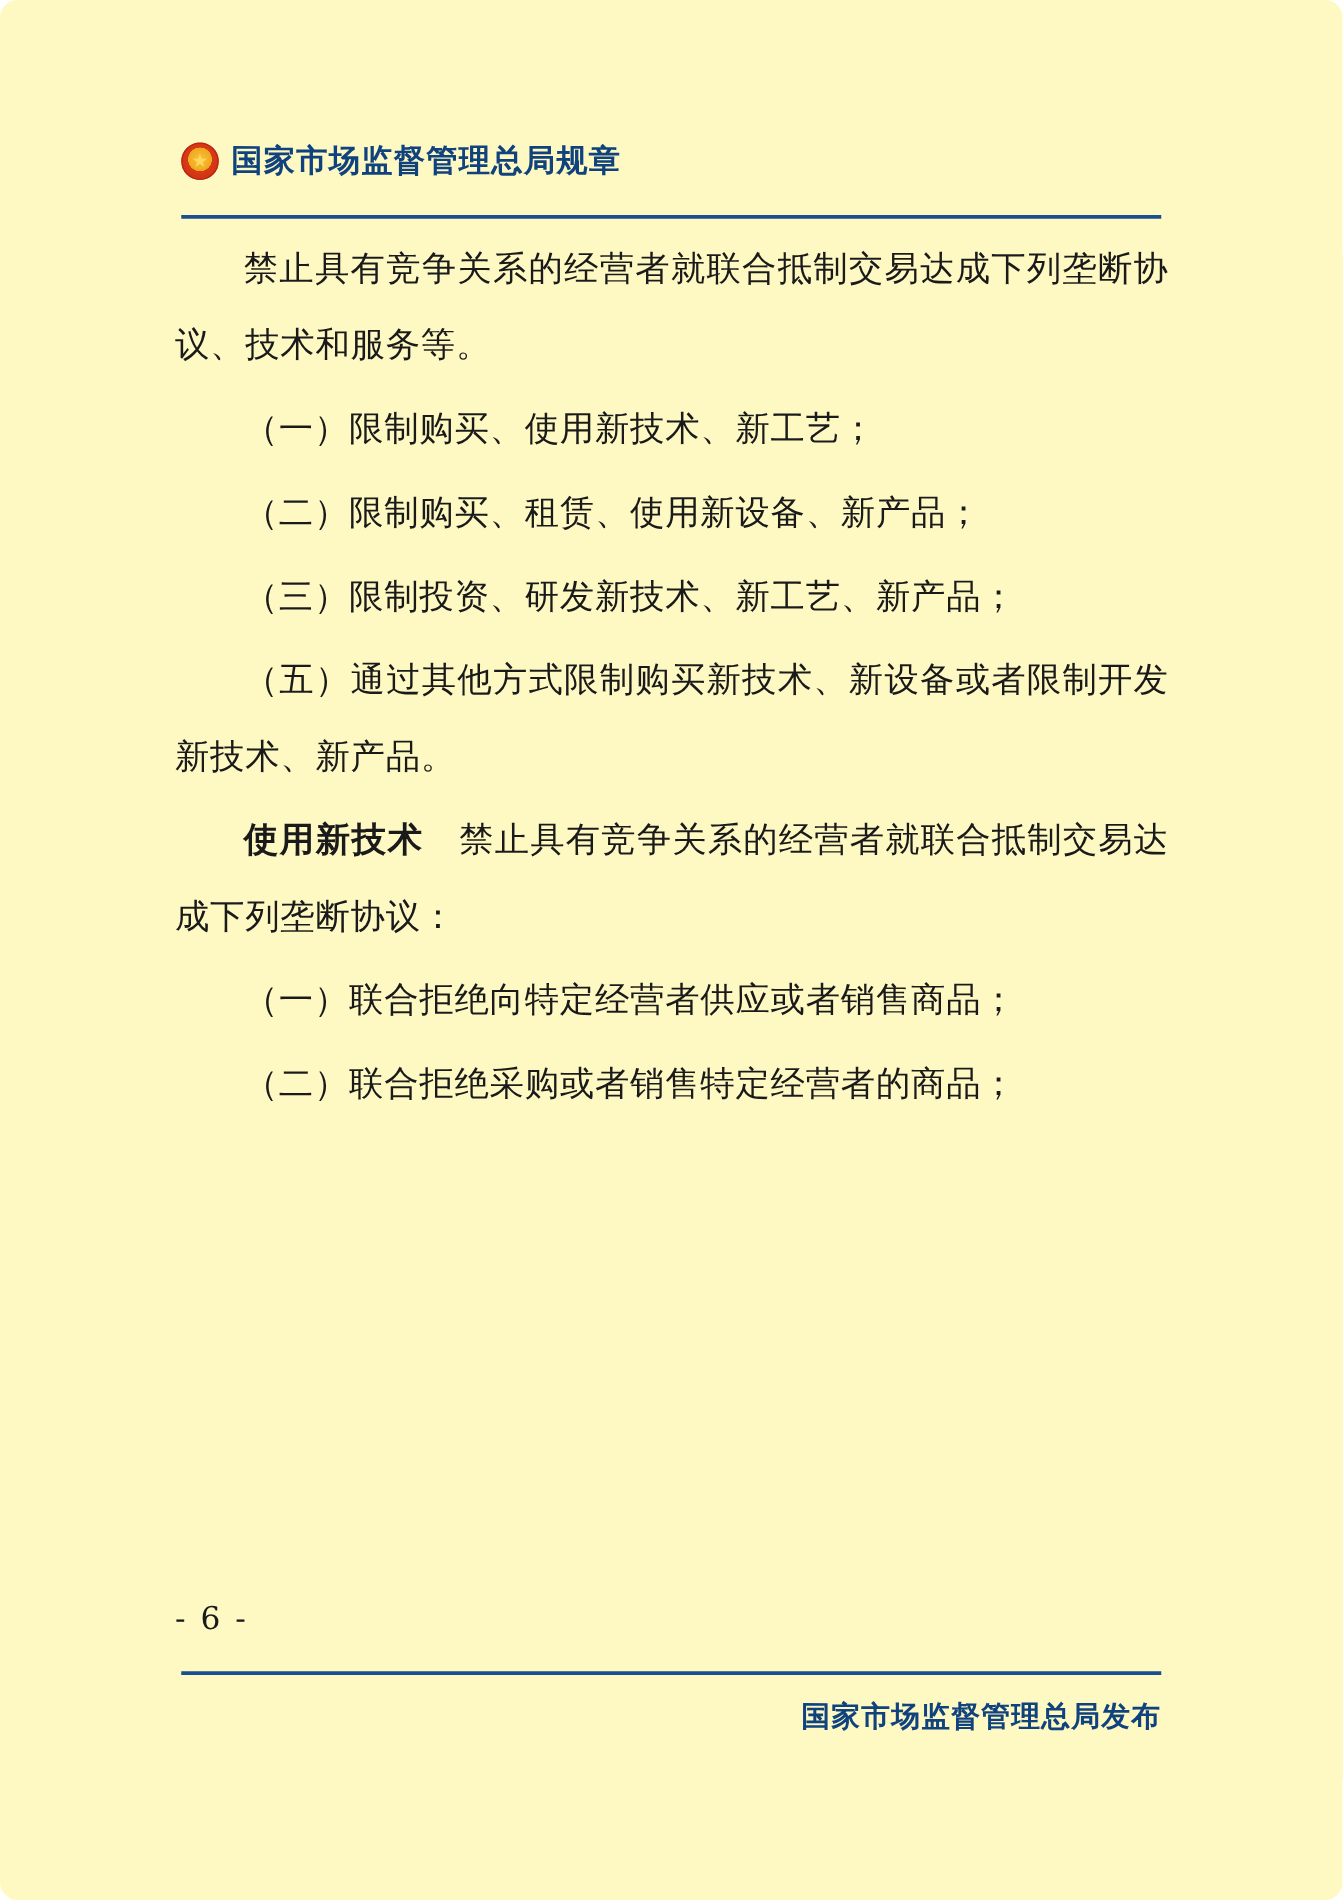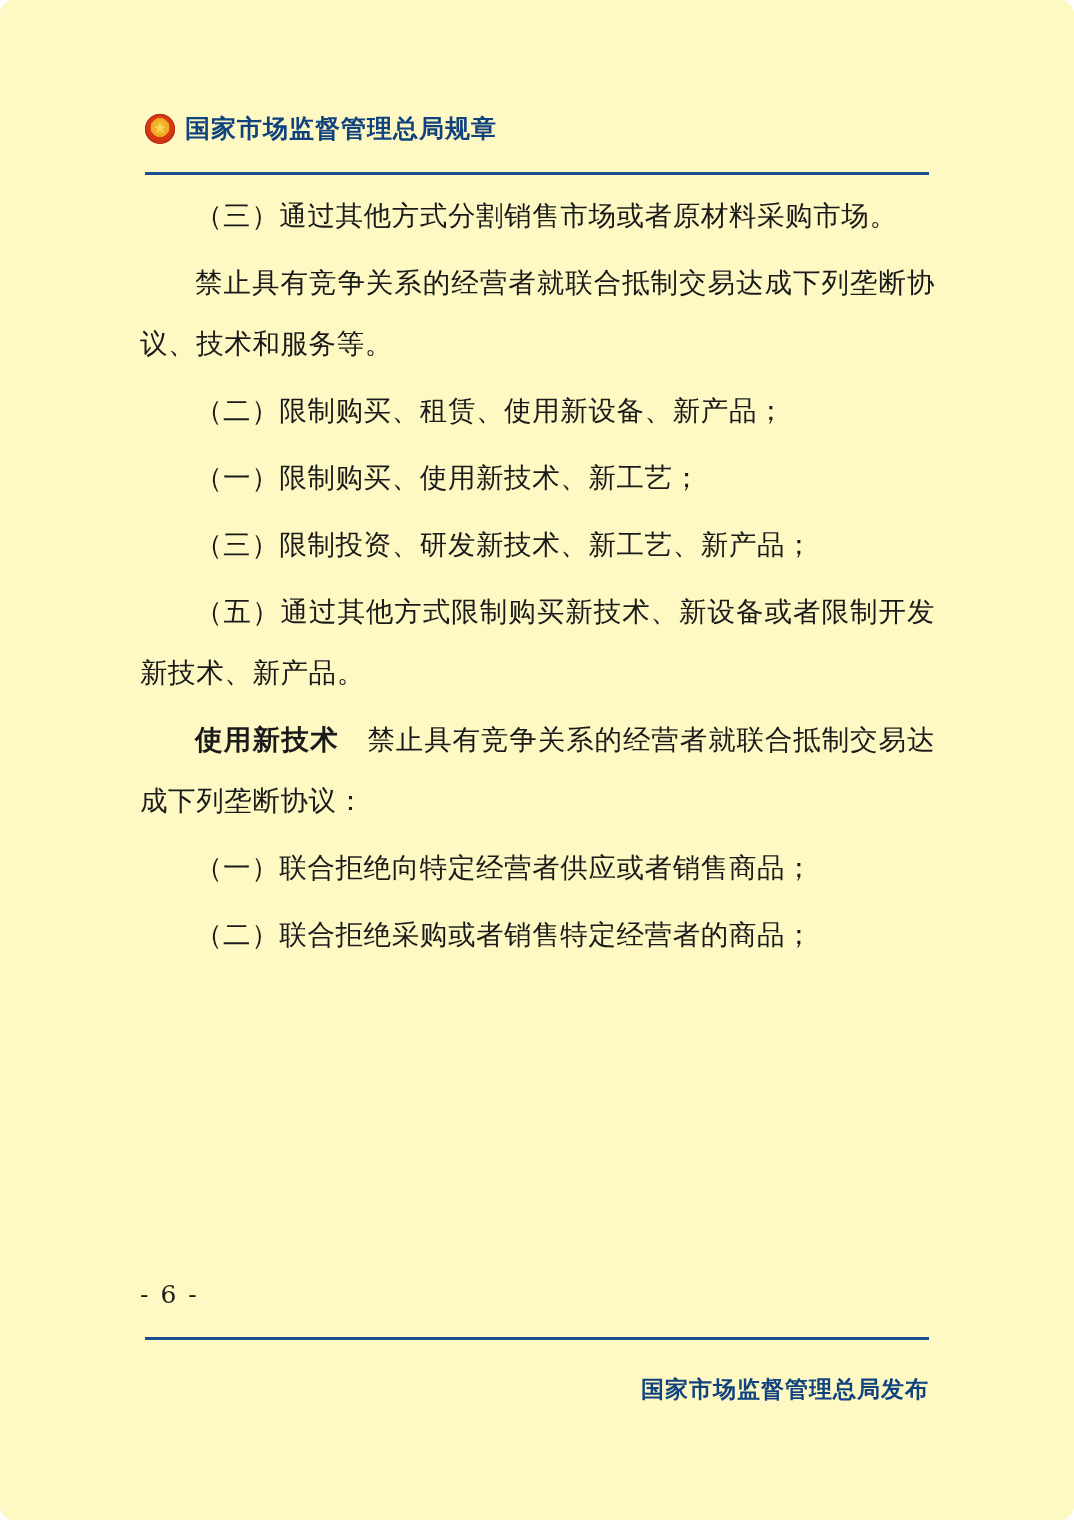--- a/index.html
+++ b/index.html
@@ -116,39 +116,37 @@
     position: absolute;
     left: 145px;
     top: 1358px;
     width: 784px;
     text-align: right;
     font-family: "DejaVu Sans", "Liberation Sans", sans-serif;
     font-weight: bold;
     font-size: 23px;
     letter-spacing: 1px;
     color: #10427e;
-    margin-top: 16px;
   }
 </style>
 </head>
 <body>
 
 <div class="page">
 
   <div class="header">
     <span class="emblem"></span>
     <span class="header-title">国家市场监督管理总局规章</span>
   </div>
   <div class="header-rule"></div>
 
   <div class="content">
-    <p class="para indent">（三）通过其他方式分割销售市场或者原材料采购市场。</p>
     <p class="para indent">禁止具有竞争关系的经营者就联合抵制交易达成下列垄断协议、技术和服务等。</p>
+    <p class="para indent">（一）限制购买、使用新技术、新工艺；</p>
     <p class="para indent">（二）限制购买、租赁、使用新设备、新产品；</p>
-    <p class="para indent">（一）限制购买、使用新技术、新工艺；</p>
     <p class="para indent">（三）限制投资、研发新技术、新工艺、新产品；</p>
     <p class="para indent">（五）通过其他方式限制购买新技术、新设备或者限制开发新技术、新产品。</p>
     <p class="para indent"><span class="art">使用新技术</span><span>　禁止具有竞争关系的经营者就联合抵制交易达成下列垄断协议：</span></p>
     <p class="para indent">（一）联合拒绝向特定经营者供应或者销售商品；</p>
     <p class="para indent">（二）联合拒绝采购或者销售特定经营者的商品；</p>
   </div>
 
   <div class="page-number">- 6 -</div>
   <div class="footer-rule"></div>
   <div class="footer-text">国家市场监督管理总局发布</div>

